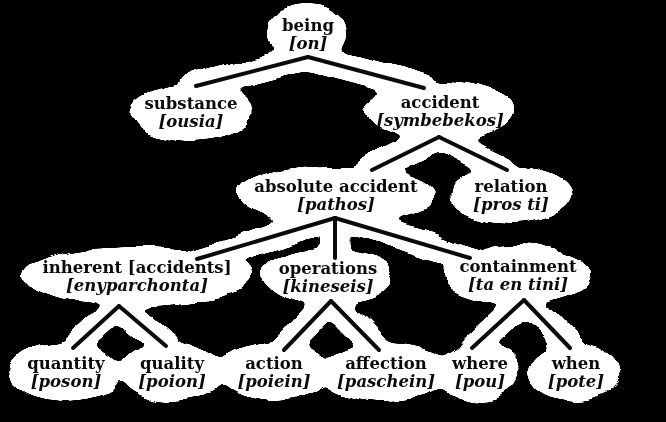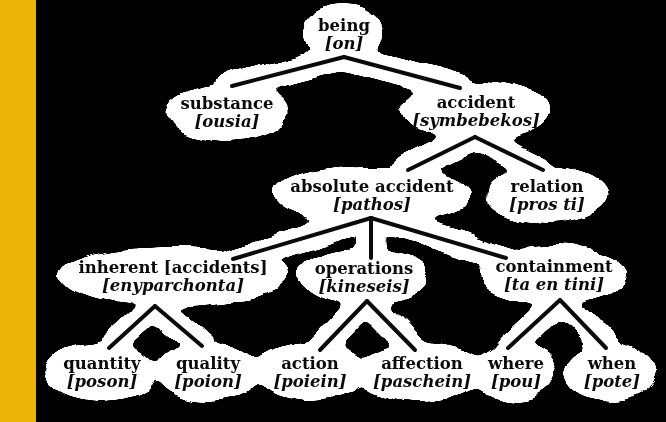--- a/index.html
+++ b/index.html
@@ -8,22 +8,21 @@
     background: #000;
     width: 666px;
     height: 422px;
     overflow: hidden;
     font-family: "DejaVu Serif", serif;
   }
   .stage {
     position: relative;
     width: 586px;
     height: 422px;
-    background: #eab308;
-    padding-left: 36px;
+    background: #a21caf;
   }
   svg { display: block; }
   .node-label {
     font-family: "DejaVu Serif", serif;
     font-weight: 700;
     font-size: 16.5px;
     fill: #0a0a0a;
     text-anchor: middle;
   }
   .node-term {

